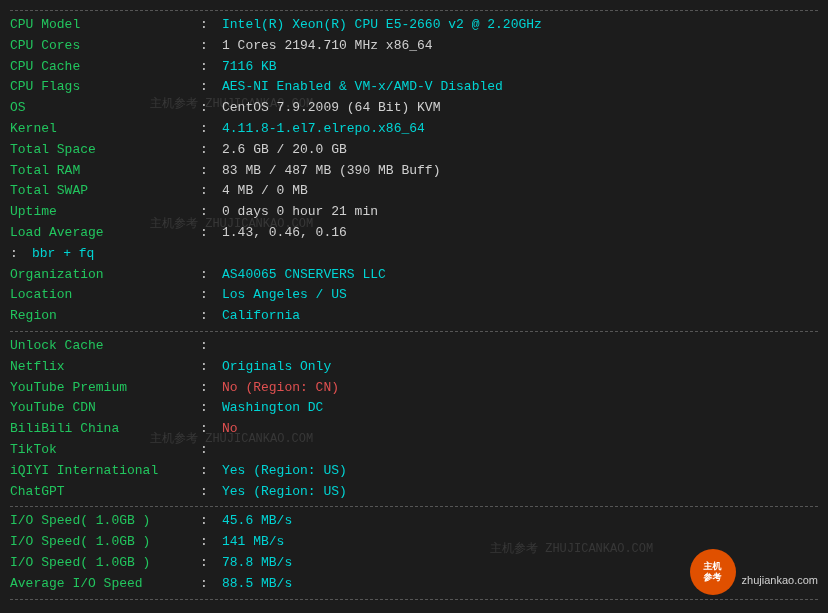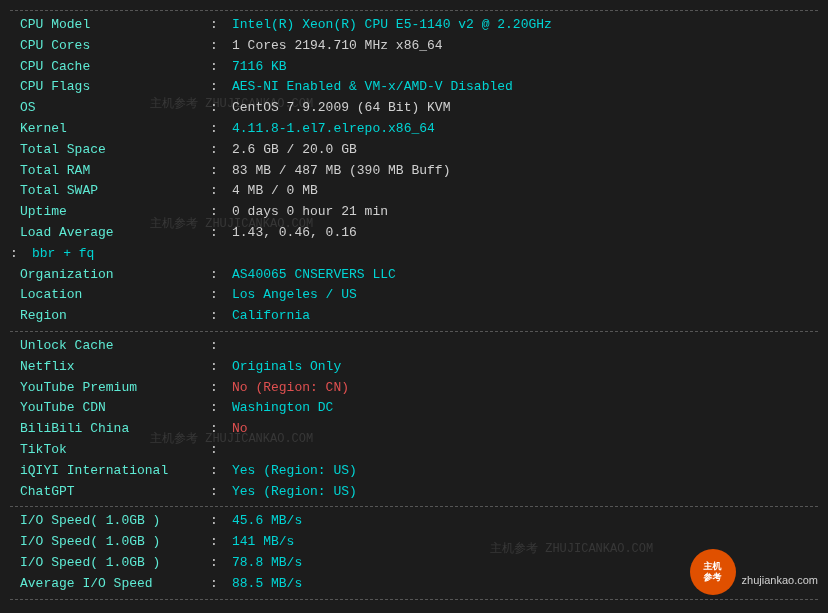--- a/index.html
+++ b/index.html
@@ -23,23 +23,22 @@
     .divider {
       border: none;
       border-top: 1px dashed #555;
       margin: 4px 0;
     }
     .row {
       display: flex;
       line-height: 1.6;
     }
     .label {
-      color: #5eead4;
+      color: #22c55e;
       min-width: 190px;
-      margin-left: 10px;
     }
     .colon {
       color: #d0d0d0;
       margin-right: 4px;
       min-width: 18px;
     }
     .value-white { color: #d0d0d0; }
     .value-cyan { color: #00d4d4; }
     .value-red { color: #e05050; }
 
@@ -94,21 +93,21 @@
 <div class="terminal">
 
   <hr class="divider">
 
   <div class="section">
 
     <div id="system-rows">
         <div class="row">
           <span class="label">CPU Model</span>
           <span class="colon"> : </span>
-          <span class="value-cyan">Intel(R) Xeon(R) CPU E5-1140 v2 @ 2.20GHz</span>
+          <span class="value-cyan">Intel(R) Xeon(R) CPU E5-2660 v2 @ 2.20GHz</span>
         </div>
         <div class="row">
           <span class="label">CPU Cores</span>
           <span class="colon"> : </span>
           <span class="value-white">1 Cores 2194.710 MHz x86_64</span>
         </div>
         <div class="row">
           <span class="label">CPU Cache</span>
           <span class="colon"> : </span>
           <span class="value-cyan">7116 KB</span>

